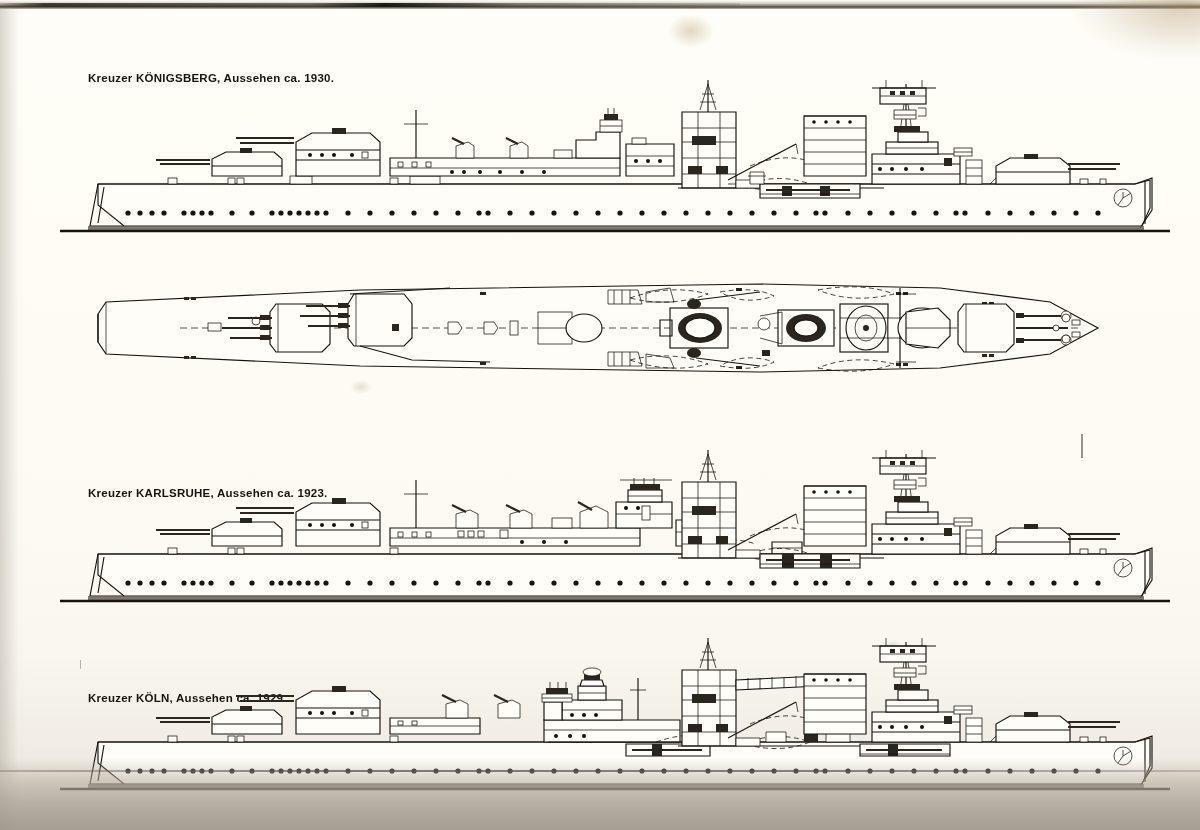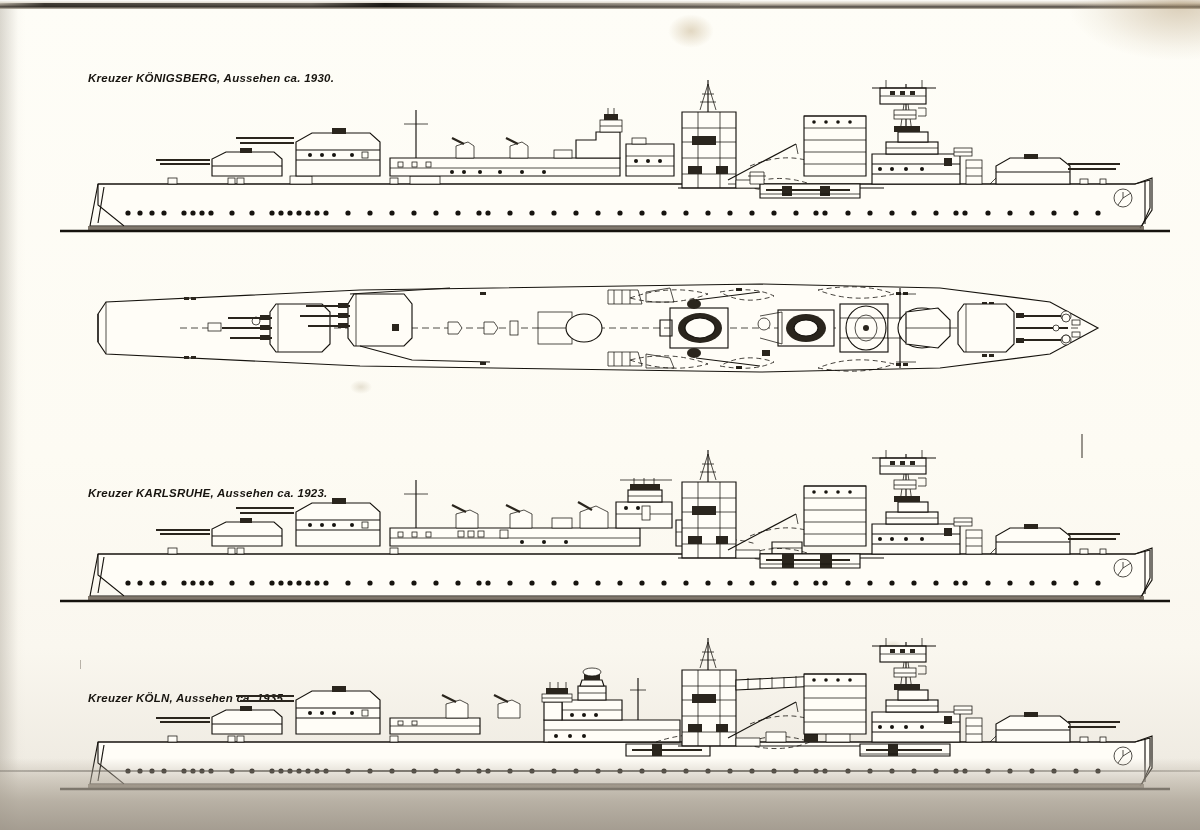--- a/index.html
+++ b/index.html
@@ -5,21 +5,20 @@
   html,body{margin:0;padding:0;}
   body{
     width:1200px;height:830px;overflow:hidden;
     background:#fdfbf4;
     font-family:"Liberation Sans", sans-serif;
     position:relative;
   }
   #page{
     position:absolute;inset:0;
     background:linear-gradient(180deg,#fefdf7 0%,#fdfbf3 55%,#faf7ef 78%,#efebe2 92%,#e2ddd3 100%);
-    font-style:italic;
   }
   
   .scan-top-edge{
     position:absolute;left:0;top:0;width:1200px;height:9px;
     background:linear-gradient(180deg,#ffffff 0%,#d9d2c4 35%,#8a8175 60%,#46403a 75%,#6d665c 88%,#cfc8ba 100%);
     opacity:.92;
   }
   .scan-top-dark{
     position:absolute;top:3px;left:0;width:740px;height:4px;
     background:linear-gradient(90deg,rgba(40,36,30,.15) 0%,rgba(40,36,30,.85) 6%,rgba(40,36,30,.55) 42%,rgba(20,18,14,.95) 52%,rgba(60,55,48,.5) 70%,rgba(120,112,100,.25) 100%);
@@ -723,21 +722,21 @@
       <path class="ln-t" d="M930,104 L936,98"></path>
     </g>
 
     <g>
       <rect class="fillw-t" x="1020" y="99" width="8" height="5"></rect>
       <rect class="fillw-t" x="1040" y="99" width="6" height="5"></rect>
     </g>
   </svg>
   </div>
 
-  <div class="caption" style="left:88px;top:692px;">Kreuzer KÖLN, Aussehen ca. 1935.</div>
+  <div class="caption" style="left:88px;top:692px;">Kreuzer KÖLN, Aussehen ca. 1929.</div>
 
   <div class="fig" style="left:60px;top:638px;">
   <svg width="1120" height="165" viewBox="0 0 1120 165">
 
     <g>
       <path class="fillw" d="M38,125 L38,104 L1075,104 L1090,100 L1090,128 L1082,146 L64,146 L38,125 Z"></path>
       <path class="ln" d="M38,104 L30,146 L64,146"></path>
       <path class="ln" d="M44,107 L38,143"></path>
       <path class="ln" d="M38,104 L1075,104"></path>
       <path class="ln" d="M1075,104 L1092,98 L1092,130 L1080,148"></path>

